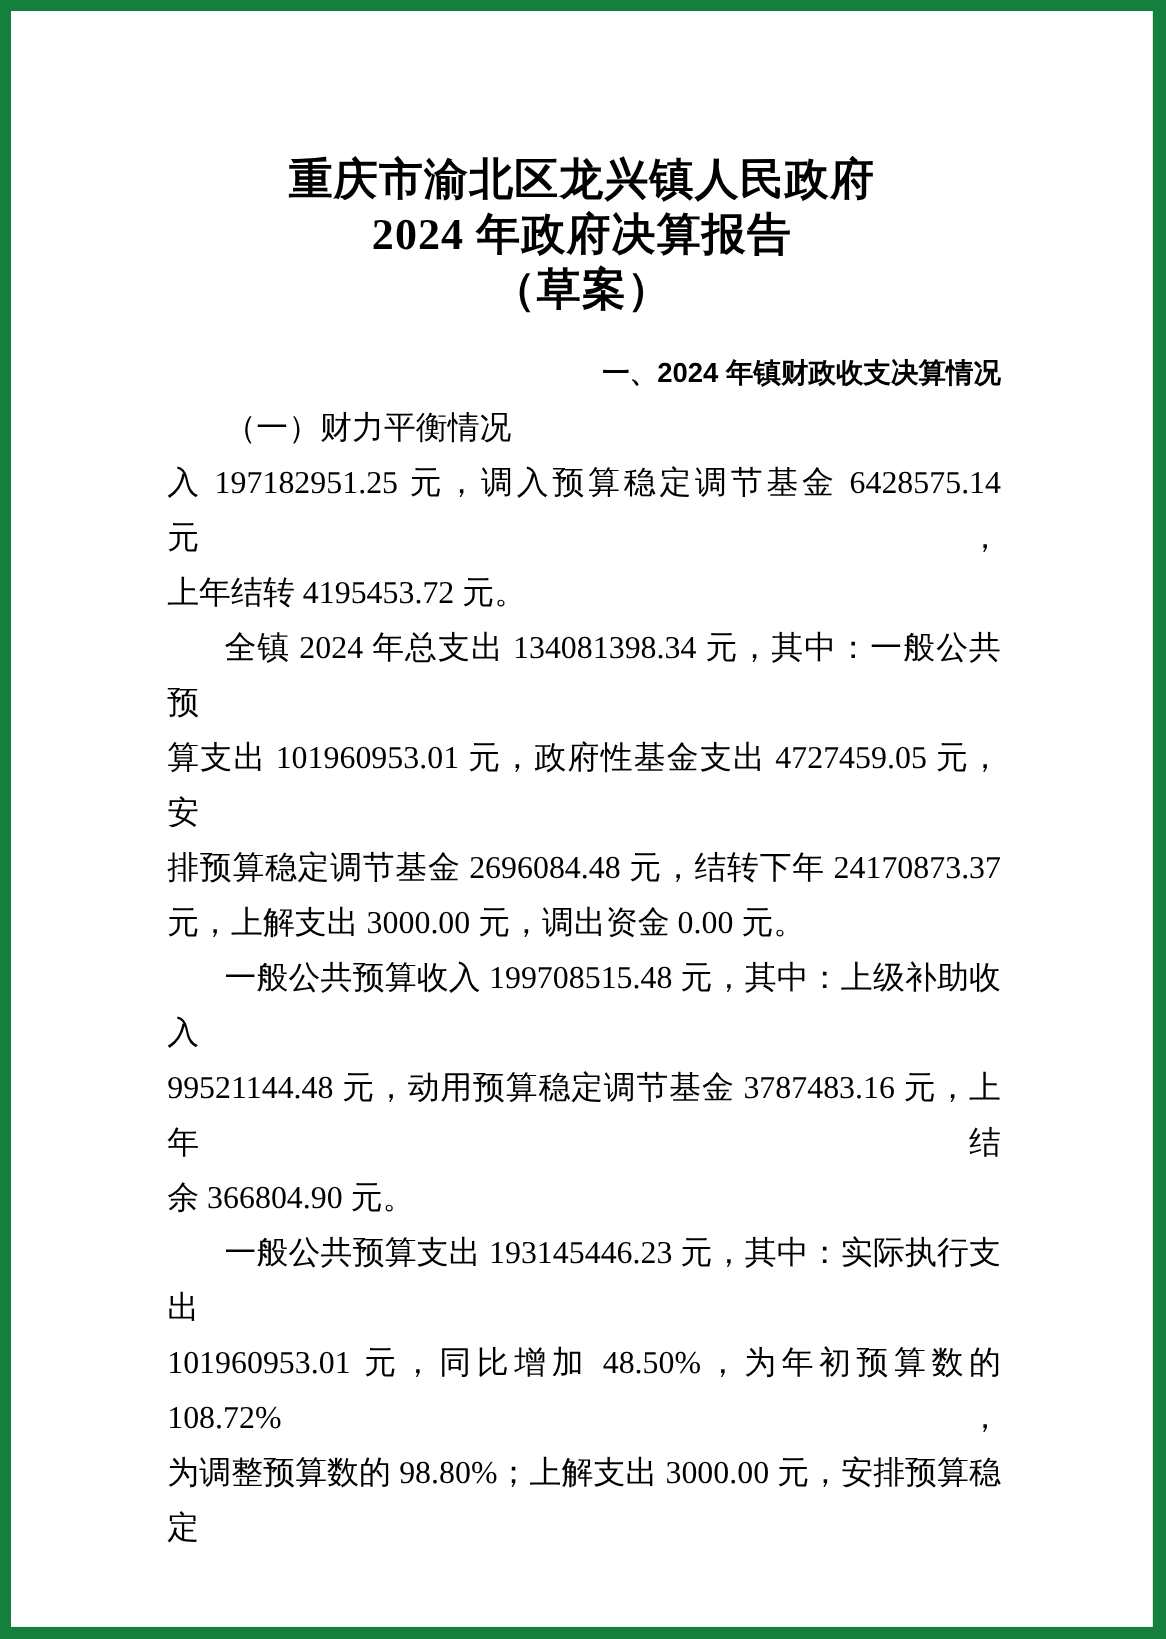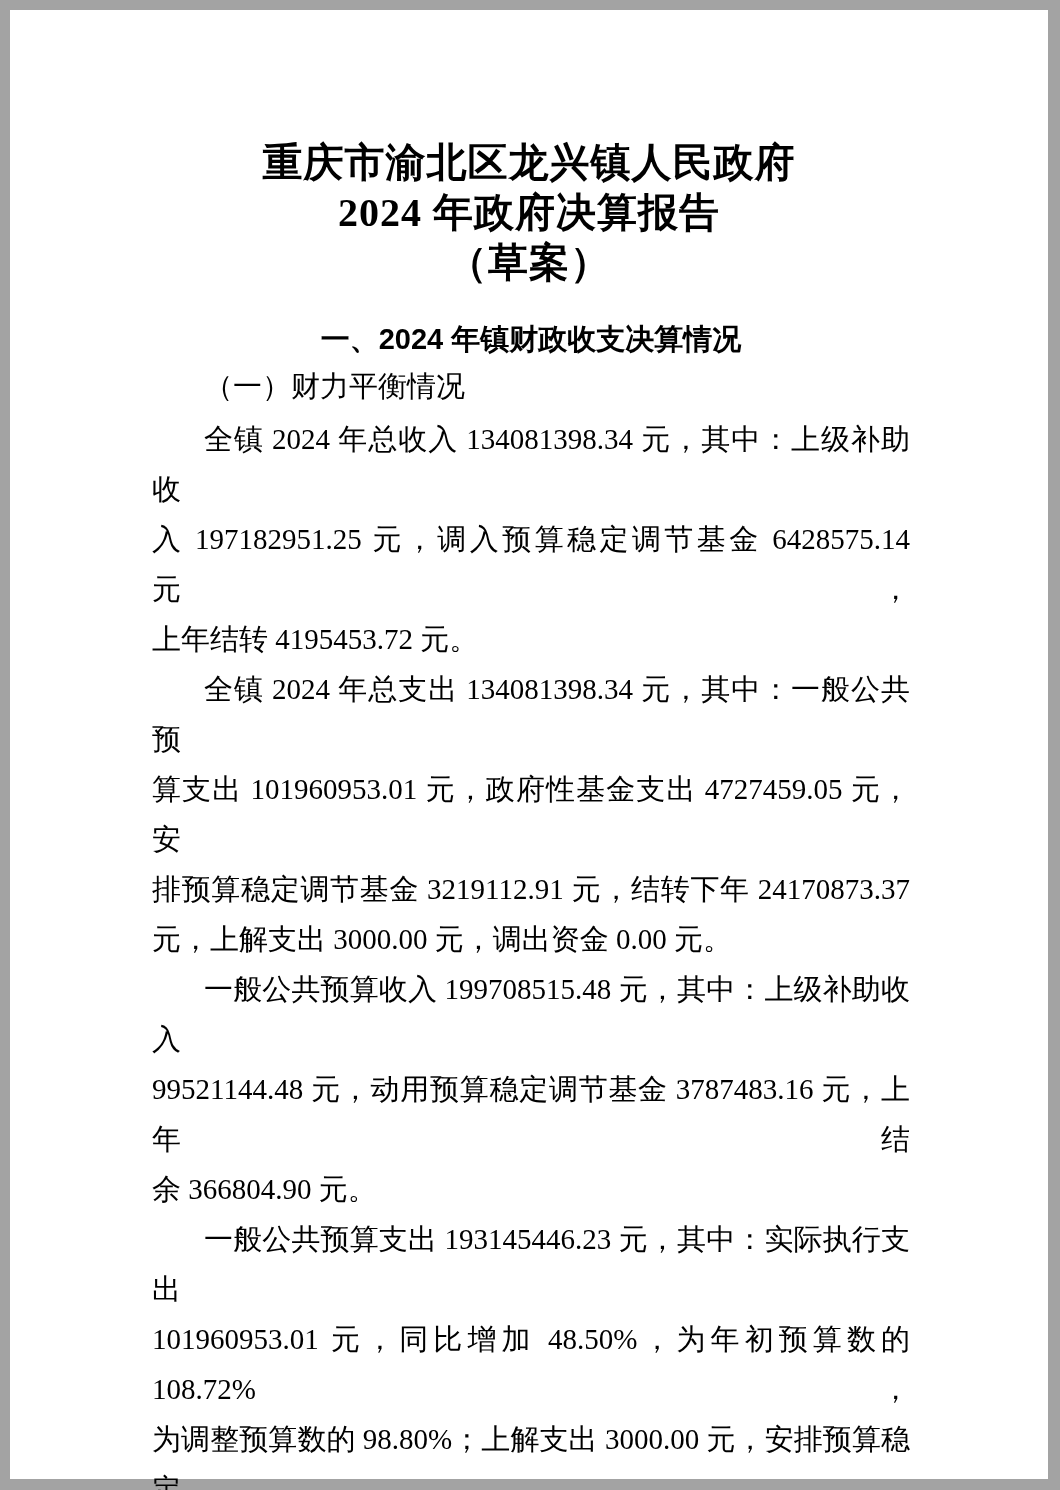--- a/index.html
+++ b/index.html
@@ -11,21 +11,21 @@
     height: 1490px;
     position: relative;
     background: #c8ccd0;
     font-family: "Liberation Serif", "DejaVu Serif", serif;
     color: #000;
     overflow: hidden;
   }
   .frame {
     position: absolute;
     inset: 0;
-    background: #a3a3a3;
+    background: #15803d;
     padding-left: 12px;
   }
   .page {
     position: absolute;
     left: 10px;
     top: 10px;
     width: 1038px;
     height: 1469px;
     background: #ffffff;
   }
@@ -39,29 +39,28 @@
   }
   .content {
     margin-top: 26px;
     margin-left: 142px;
     width: 758px;
   }
   .block { margin: 0; }
   .h1 {
     font-family: "Liberation Sans", "DejaVu Sans", sans-serif;
     font-weight: 700;
-    font-size: 29px;
+    font-size: 25px;
     line-height: 50px;
-    text-align: center;
+    text-align: right;
   }
   .h2 {
     font-size: 29px;
     line-height: 50px;
     text-indent: 52px;
-    font-family: Liberation Mono, monospace;
   }
   .line {
     font-size: 29px;
     line-height: 50px;
     text-align: justify;
     text-align-last: justify;
     text-justify: inter-character;
   }
   .line.first { text-indent: 52px; }
   .line.plast { text-align-last: left; }
@@ -73,28 +72,27 @@
   <div class="page">
     <div class="title-block">
       <div class="title-line">重庆市渝北区龙兴镇人民政府</div>
       <div class="title-line">2024 年政府决算报告</div>
       <div class="title-line">（草案）</div>
     </div>
     <div class="content" id="doc-content">
         <div class="block h1">一、2024 年镇财政收支决算情况</div>
         <div class="block h2">（一）财力平衡情况</div>
         <div class="block p">
-          <div class="line first">全镇 2024 年总收入 134081398.34 元，其中：上级补助收</div>
           <div class="line">入 197182951.25 元，调入预算稳定调节基金 6428575.14 元，</div>
           <div class="line plast">上年结转 4195453.72 元。</div>
         </div>
         <div class="block p">
           <div class="line first">全镇 2024 年总支出 134081398.34 元，其中：一般公共预</div>
           <div class="line">算支出 101960953.01 元，政府性基金支出 4727459.05 元，安</div>
-          <div class="line">排预算稳定调节基金 3219112.91 元，结转下年 24170873.37</div>
+          <div class="line">排预算稳定调节基金 2696084.48 元，结转下年 24170873.37</div>
           <div class="line plast">元，上解支出 3000.00 元，调出资金 0.00 元。</div>
         </div>
         <div class="block p">
           <div class="line first">一般公共预算收入 199708515.48 元，其中：上级补助收入</div>
           <div class="line">99521144.48 元，动用预算稳定调节基金 3787483.16 元，上年结</div>
           <div class="line plast">余 366804.90 元。</div>
         </div>
         <div class="block p">
           <div class="line first">一般公共预算支出 193145446.23 元，其中：实际执行支出</div>
           <div class="line">101960953.01 元，同比增加 48.50%，为年初预算数的 108.72%，</div>

